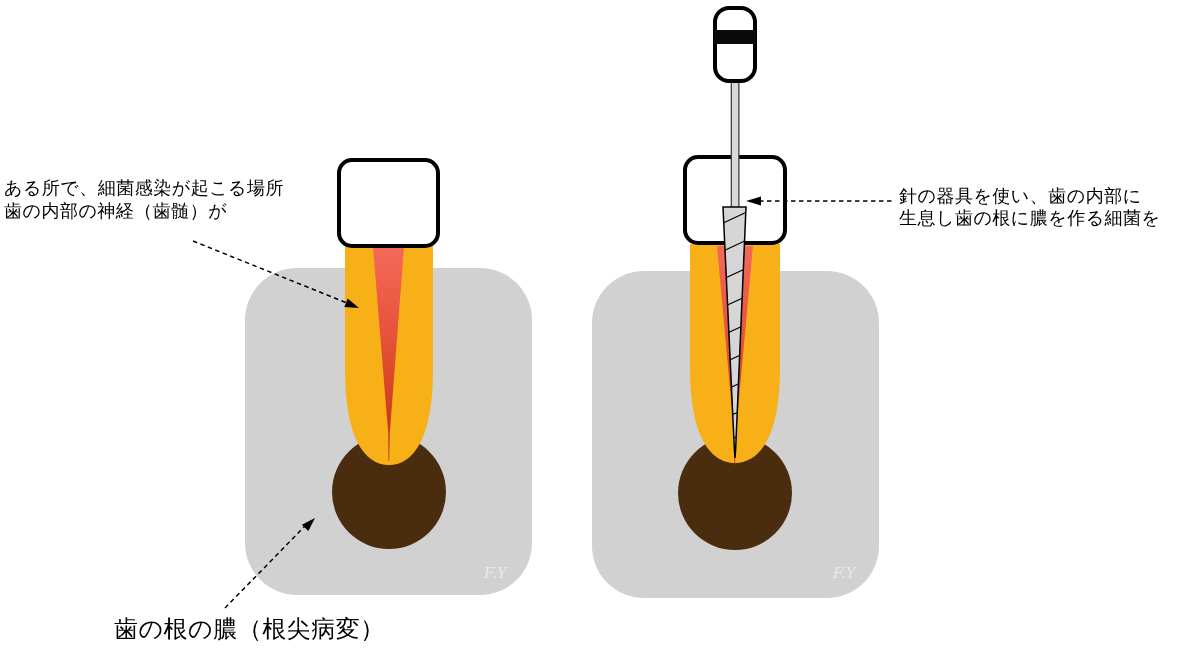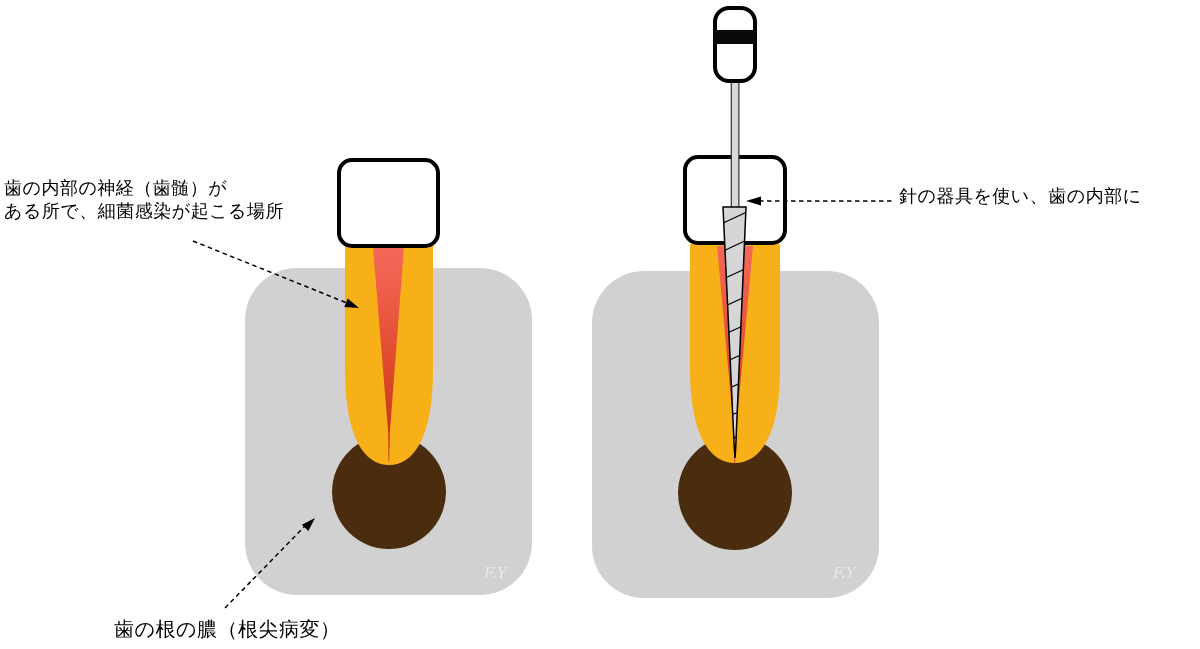--- a/index.html
+++ b/index.html
@@ -13,21 +13,21 @@
   #art{position:absolute;left:0;top:0;}
   .label{
     position:absolute;
     color:#000;
     font-size:18px;
     line-height:23px;
     letter-spacing:0.5px;
     white-space:nowrap;
   }
   .label-pulp{left:4px;top:177px;}
-  .label-abscess{left:114px;top:616px;font-size:20px;line-height:26px;}
+  .label-abscess{left:114px;top:616px;font-size:24px;line-height:26px;}
   .label-treatment{left:899px;top:185px;line-height:22px;}
   .wm{
     font-family:"DejaVu Serif","Liberation Serif",serif;
     font-style:italic;
     font-size:15px;
   }
 </style>
 </head>
 <body>
 
@@ -87,23 +87,24 @@
       <line x1="759" y1="201" x2="893" y2="201"></line>
     </g>
     <g fill="#000">
       <polygon points="359,308 344.3,306.9 347.7,298.5"></polygon>
       <polygon points="315,518 308.3,531.1 301.9,524.7"></polygon>
       <polygon points="746,201 761,196.6 761,205.6"></polygon>
     </g>
   </svg>
 
   <div class="label label-pulp">
+    <div>ある所で、細菌感染が起こる場所</div>
     <div>歯の内部の神経（歯髄）が</div>
-    <div>ある所で、細菌感染が起こる場所</div>
   </div>
 
   <div class="label label-abscess">歯の根の膿（根尖病変）</div>
 
   <div class="label label-treatment">
     <div>針の器具を使い、歯の内部に</div>
+    <div>生息し歯の根に膿を作る細菌を</div>
   </div>
 
 </div>
 
 </body></html>

